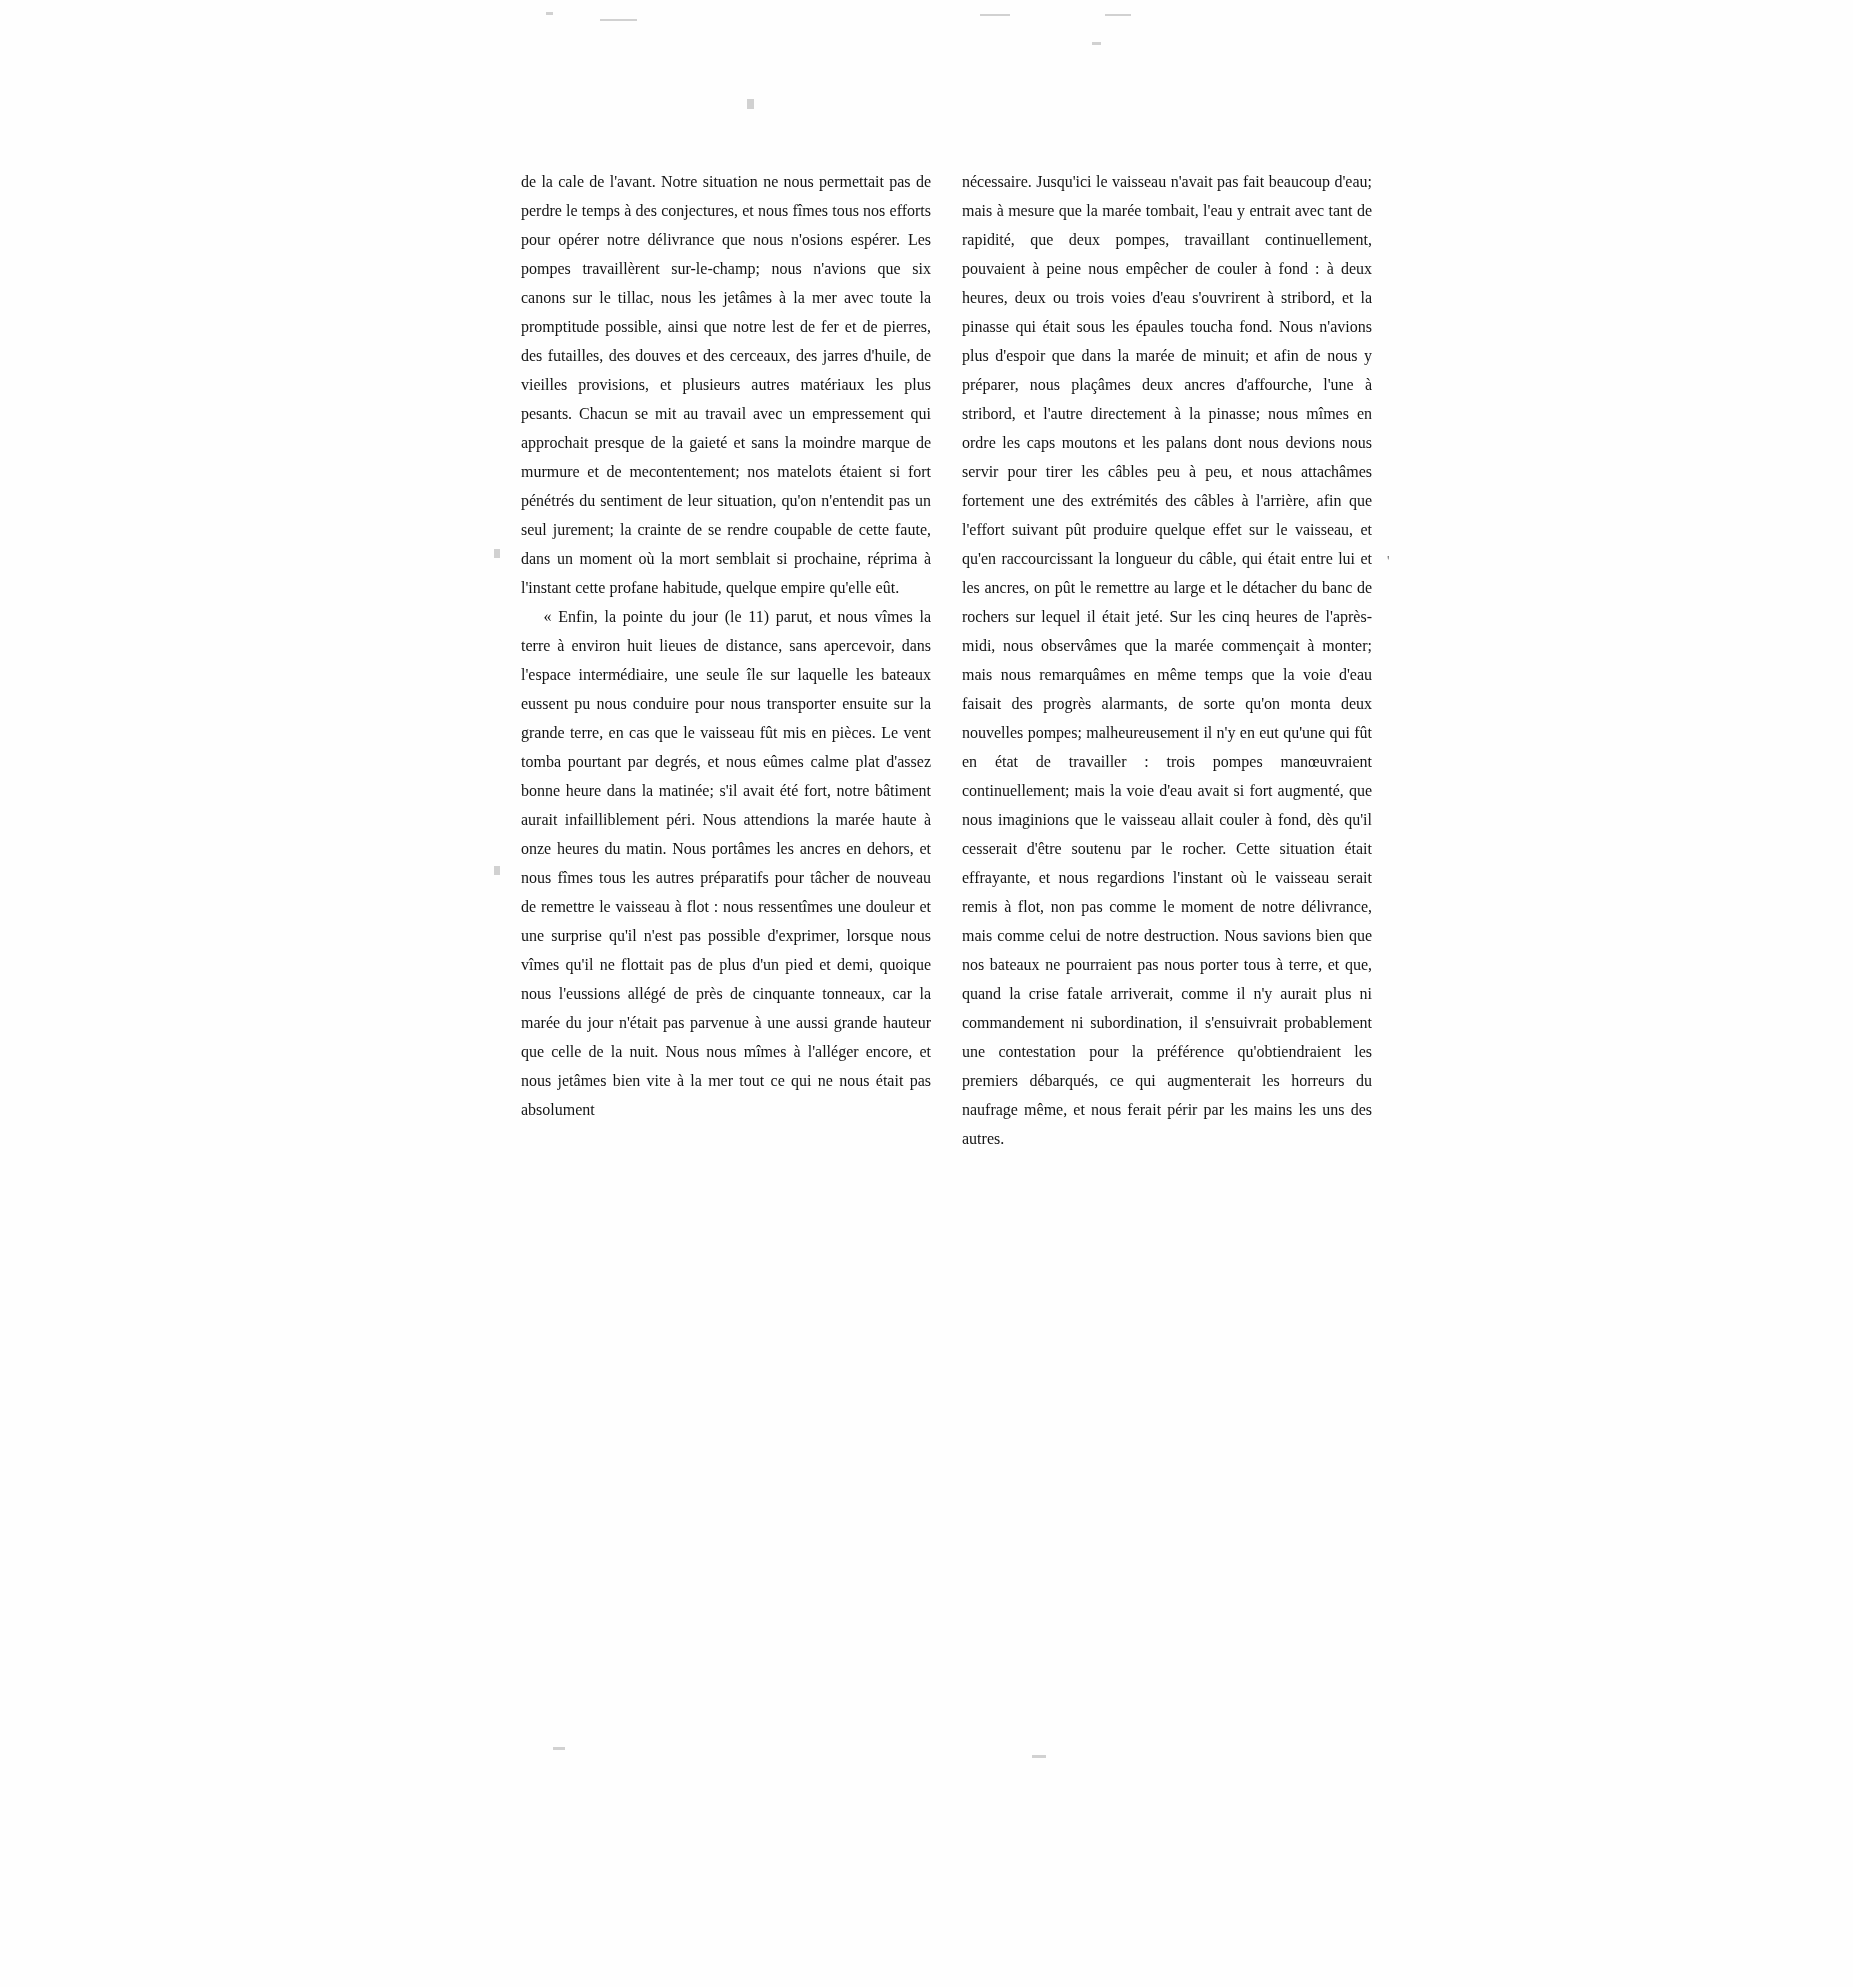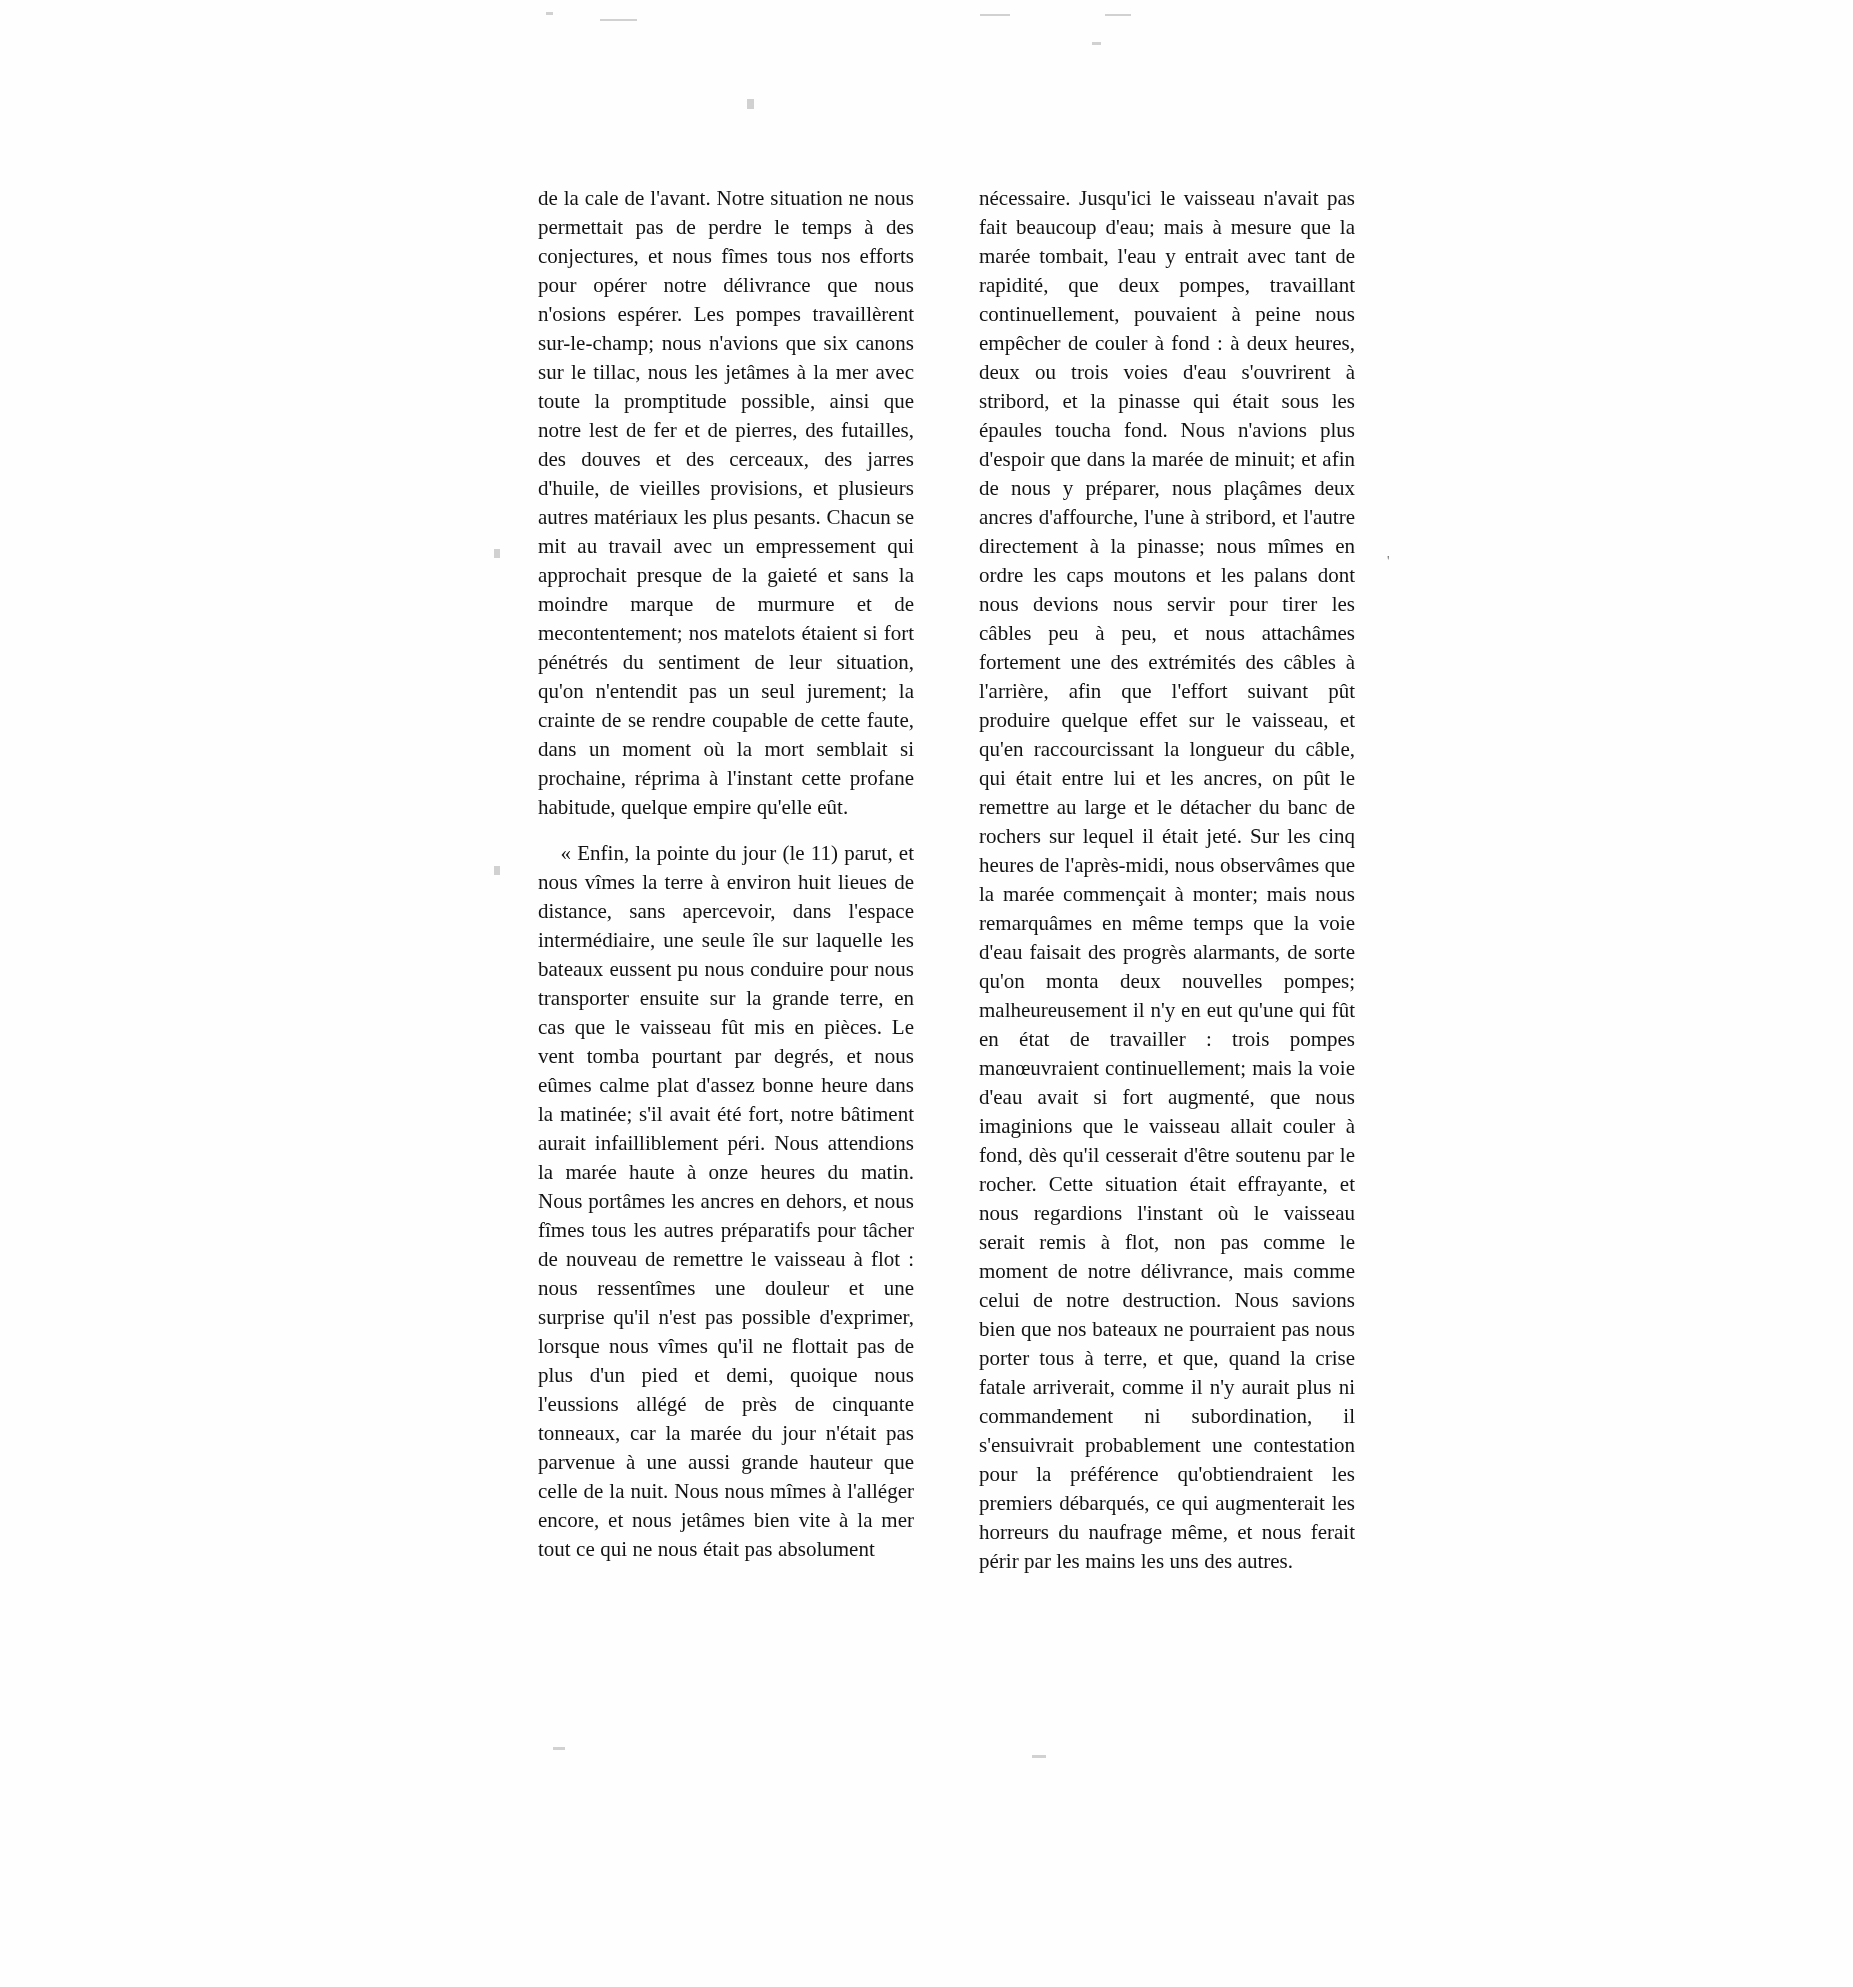--- a/index.html
+++ b/index.html
@@ -62,22 +62,22 @@
     left: 521px;
     width: 852px;
     display: flex;
     gap: 31px;
   }
   .col {
     width: 410px;
   }
 
   .col p {
-    margin: 17px;
-    font-size: 21px;
+    margin: 0;
+    font-size: 16px;
     line-height: 29px;
     text-align: justify;
     text-justify: inter-word;
     word-spacing: 0.2px;
     hyphens: manual;
   }
   .col p + p {
     text-indent: 22.6px;
   }
 

